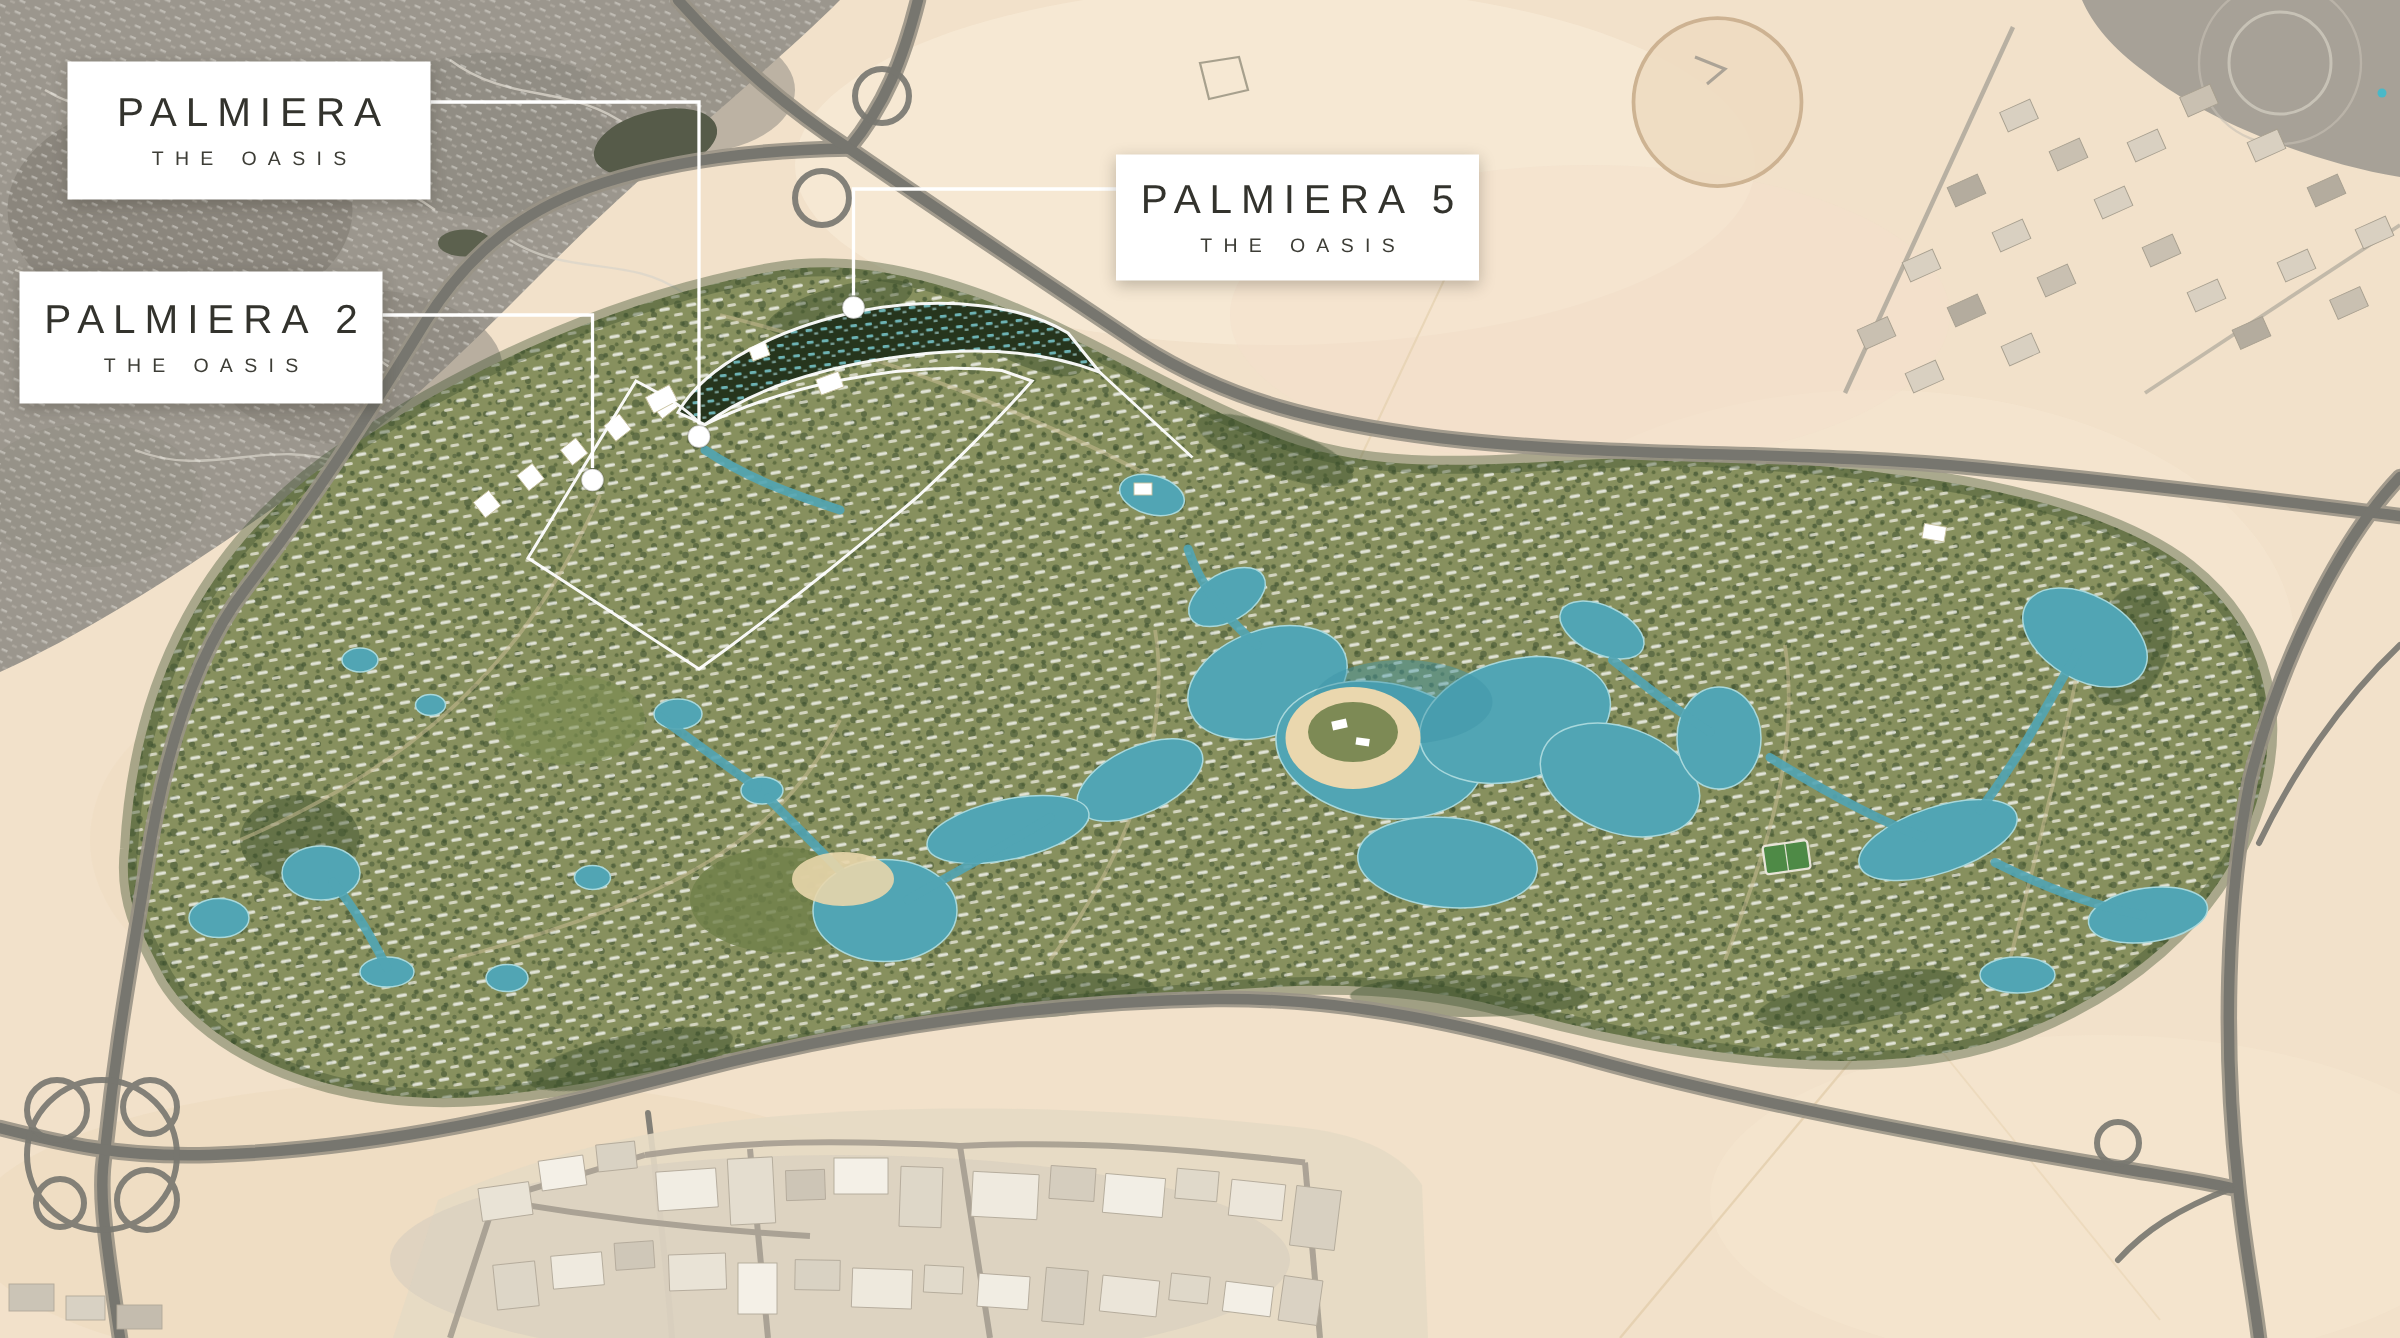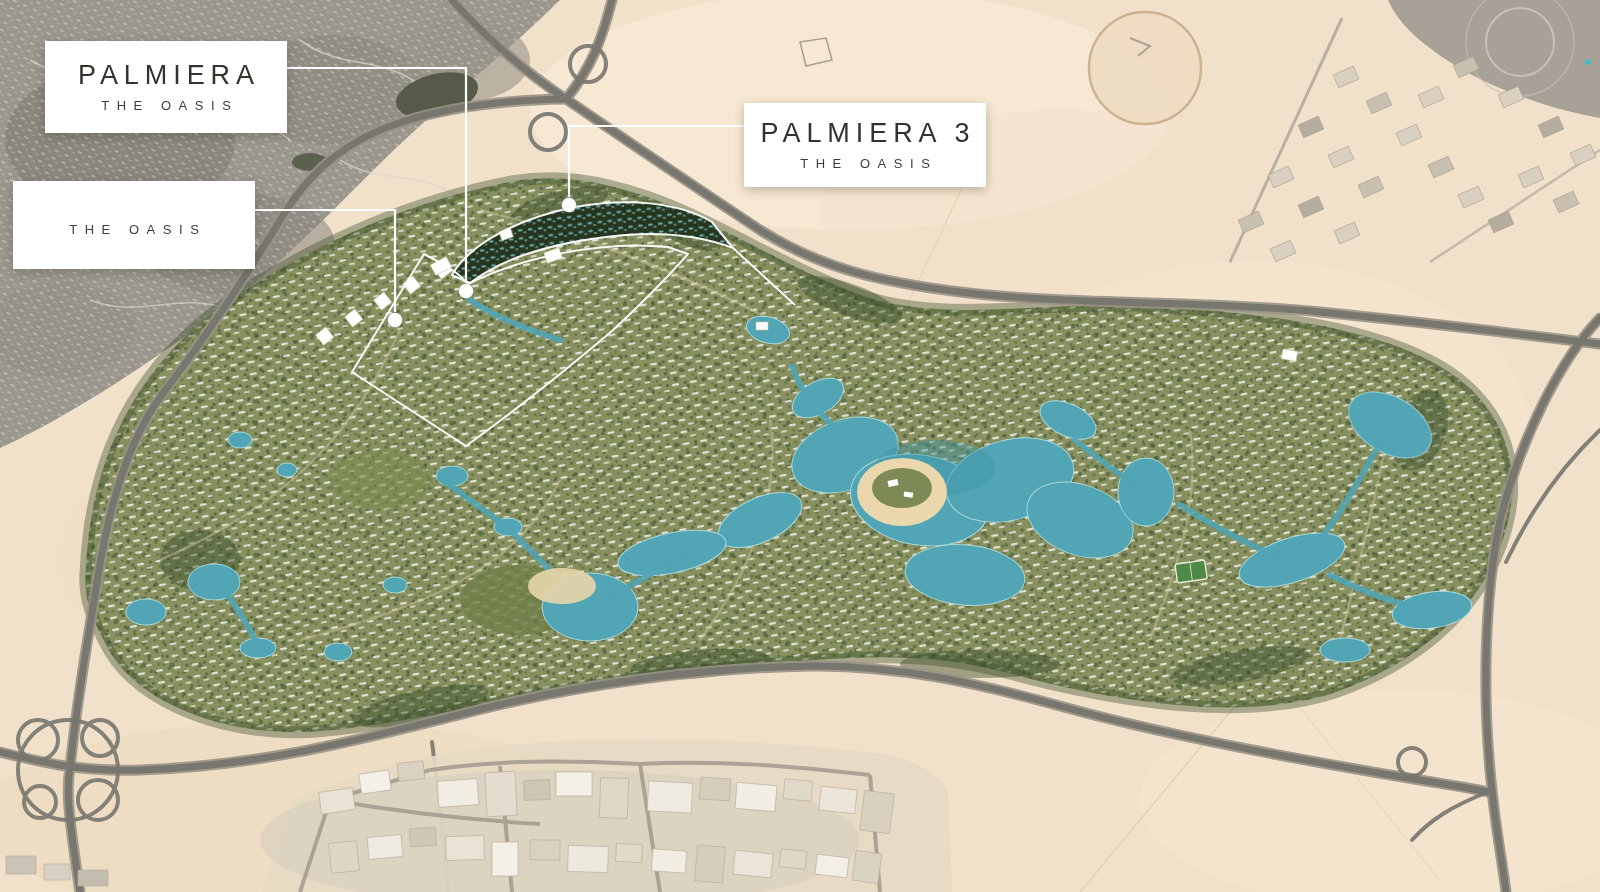--- a/index.html
+++ b/index.html
@@ -337,20 +337,21 @@
     <circle cx="395" cy="320" r="7.5"></circle>
     <circle cx="569" cy="205" r="7.5"></circle>
   </g>
 </svg>
 
 <div id="label-1" class="plan-label">
   <div class="brand-title">PALMIERA</div>
   <div class="brand-subtitle">THE OASIS</div>
 </div>
 <div id="label-2" class="plan-label">
+  <div class="brand-title">PALMIERA 2</div>
   <div class="brand-subtitle">THE OASIS</div>
 </div>
 <div id="label-3" class="plan-label">
-  <div class="brand-title">PALMIERA 3</div>
+  <div class="brand-title">PALMIERA 5</div>
   <div class="brand-subtitle">THE OASIS</div>
 </div>
 
 </div>
 
 </body></html>

